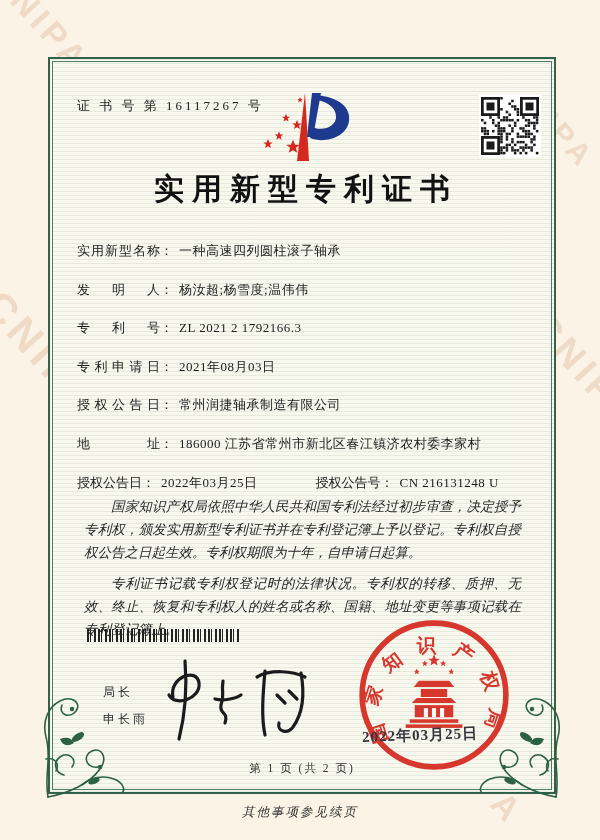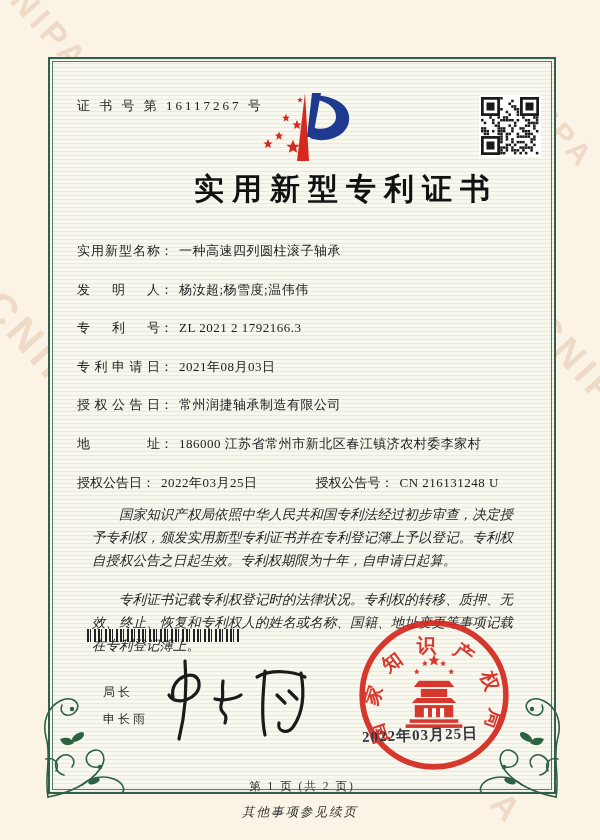--- a/index.html
+++ b/index.html
@@ -34,52 +34,52 @@
       #f9f8ef;
   }
   .frame::before{
     content:"";position:absolute;inset:2px;border:1px solid #4e7d63;pointer-events:none;
   }
   .cert-no{position:absolute;left:27px;top:38px;font-size:13px;letter-spacing:3px;color:#222;}
   .logo{position:absolute;left:205px;top:28px;width:100px;height:82px;}
   .qr{position:absolute;left:429px;top:36px;width:58px;height:58px;background:#fff;padding:2px;}
   .title{
     position:absolute;top:110px;left:0;width:100%;text-align:center;
-    font-size:30px;font-weight:bold;letter-spacing:8px;text-indent:8px;color:#111;padding-left:40px;
+    font-size:30px;font-weight:bold;letter-spacing:8px;text-indent:8px;color:#111;
   }
   .fields{position:absolute;left:27px;top:183px;width:458px;}
   .field-row{display:flex;align-items:baseline;height:24px;margin-bottom:14.6px;font-size:13px;color:#1c1c1c;}
   .f-label{display:inline-block;width:83px;text-align:justify;text-align-last:justify;}
   .f-colon{margin-right:6px;}
   .f-value{letter-spacing:0.5px;white-space:nowrap;}
   .grant-second{margin-left:58px;display:flex;align-items:baseline;}
   .paragraphs{
     position:absolute;left:26px;top:428px;width:453px;
     font-size:13.5px;line-height:23px;text-align:justify;color:#262626;font-style:italic;
   }
-  .paragraphs p{text-indent:2em;margin:16px;}
+  .paragraphs p{text-indent:2em;margin:8px;}
   .barcode{
     position:absolute;left:37px;top:570px;width:153px;height:13px;
     background:repeating-linear-gradient(90deg,
       #222 0,#222 2px,transparent 2px,transparent 3px,
       #222 3px,#222 4px,transparent 4px,transparent 7px,
       #222 7px,#222 9px,transparent 9px,transparent 11px);
   }
   .signer{
     position:absolute;left:53px;top:620px;
     font-family:Liberation Serif, serif;
     font-size:12px;color:#2a2a2a;letter-spacing:3px;line-height:27px;
   }
   .signature-svg{position:absolute;left:90px;top:592px;width:190px;height:100px;}
   .seal-svg{position:absolute;left:303px;top:555px;width:162px;height:162px;opacity:0.92;}
   .seal-date{
     position:absolute;left:312px;top:666px;width:170px;
     font-size:15px;font-weight:bold;letter-spacing:1px;color:#34343e;transform:rotate(-2deg);
   }
-  .page-num{position:absolute;top:702px;left:0;width:100%;text-align:center;font-size:11.5px;letter-spacing:2px;color:#333;margin-top:18px;}
+  .page-num{position:absolute;top:702px;left:0;width:100%;text-align:center;font-size:11.5px;letter-spacing:2px;color:#333;}
   .corner{position:absolute;width:130px;height:125px;z-index:3;}
   .corner-left{left:-12px;bottom:-12px;}
   .corner-right{right:-12px;bottom:-12px;transform:scaleX(-1);}
   .note{
     position:absolute;top:804px;left:0;width:100%;text-align:center;
     font-size:12.5px;color:#333;font-style:italic;letter-spacing:2px;z-index:2;
   }
 </style>
 </head>
 <body>

